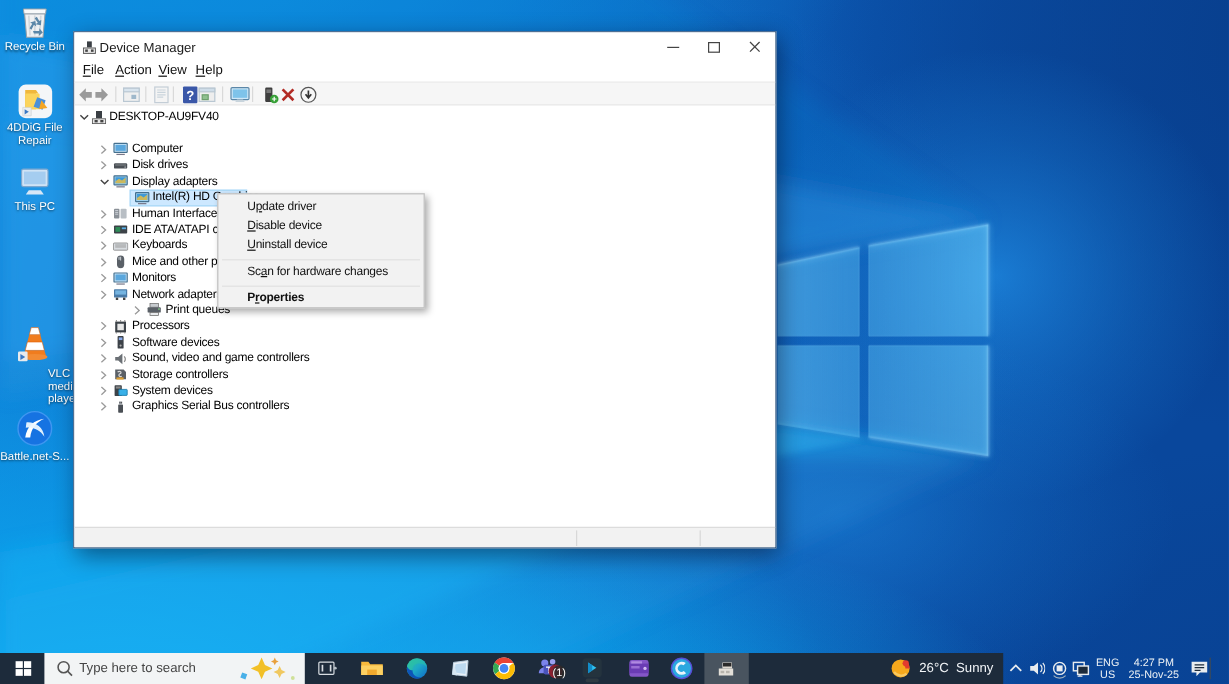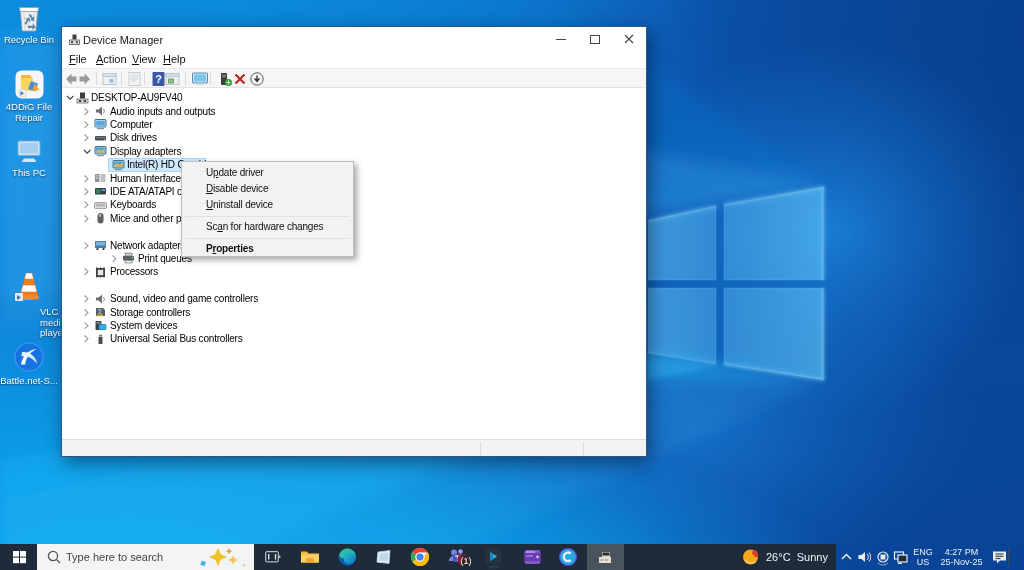--- a/index.html
+++ b/index.html
@@ -261,30 +261,20 @@
             <path d="M2 5 L5.2 8.2 L8.4 5" stroke="#444" stroke-width="1.2" fill="none"></path>
           </svg>
           <svg class="ti" style="left:14px;" width="13" height="12" viewBox="0 0 13 12">
             <rect x="4" y="0.5" width="5" height="6" fill="#3a3f44"></rect>
             <rect x="1" y="7" width="11" height="4" fill="#e8e8e8" stroke="#555" stroke-width="0.7"></rect>
             <rect x="2.8" y="8" width="2.6" height="2" fill="#444"></rect>
             <rect x="7.6" y="8" width="2.6" height="2" fill="#444"></rect>
           </svg>
           <span class="lbl" style="left:29px;">DESKTOP-AU9FV40</span>
         </div>
-<div class="trow" style="top:16.5px;">
-          <svg class="ch" style="left:20px;" width="8" height="13" viewBox="0 0 8 13">
-            <path d="M2.5 3.5 L6 6.7 L2.5 9.9" stroke="#9a9a9a" stroke-width="1.1" fill="none"></path>
-          </svg>
-          <svg class="ti" style="left:32px;" width="13" height="12" viewBox="0 0 13 12">
-            <path d="M2 4.5 h2.5 L8 1.5 v9 L4.5 7.5 H2 Z" fill="#6b7075"></path>
-            <path d="M9.5 4 a3.5 3.5 0 0 1 0 4.5" stroke="#888" fill="none"></path>
-          </svg>
-          <span class="lbl" style="left:48px;">Audio inputs and outputs</span>
-        </div>
 <div class="trow" style="top:29.9px;">
           <svg class="ch" style="left:20px;" width="8" height="13" viewBox="0 0 8 13">
             <path d="M2.5 3.5 L6 6.7 L2.5 9.9" stroke="#9a9a9a" stroke-width="1.1" fill="none"></path>
           </svg>
           <svg class="ti" style="left:32px;" width="13" height="12" viewBox="0 0 13 12">
             <rect x="1" y="1.5" width="11" height="7.5" rx="0.5" fill="#cbe6f8" stroke="#44708f" stroke-width="1"></rect>
             <rect x="2.2" y="2.7" width="8.6" height="5" fill="#5aa7dd"></rect>
             <rect x="3" y="10.2" width="7" height="1" fill="#778"></rect>
           </svg>
           <span class="lbl" style="left:48px;">Computer</span>
@@ -357,20 +347,31 @@
           <svg class="ch" style="left:20px;" width="8" height="13" viewBox="0 0 8 13">
             <path d="M2.5 3.5 L6 6.7 L2.5 9.9" stroke="#9a9a9a" stroke-width="1.1" fill="none"></path>
           </svg>
           <svg class="ti" style="left:32px;" width="13" height="12" viewBox="0 0 13 12">
             <rect x="3.5" y="1" width="6" height="10.5" rx="3" fill="#5a6067"></rect>
             <path d="M6.5 2 v3" stroke="#c8cdd2" stroke-width="0.9"></path>
             <rect x="4.5" y="2" width="1.6" height="2.5" fill="#9aa0a7"></rect>
           </svg>
           <span class="lbl" style="left:48px;">Mice and other pointing devices</span>
         </div>
+<div class="trow" style="top:137.1px;">
+          <svg class="ch" style="left:20px;" width="8" height="13" viewBox="0 0 8 13">
+            <path d="M2.5 3.5 L6 6.7 L2.5 9.9" stroke="#9a9a9a" stroke-width="1.1" fill="none"></path>
+          </svg>
+          <svg class="ti" style="left:32px;" width="13" height="12" viewBox="0 0 13 12">
+            <rect x="1" y="1.5" width="11" height="7.5" rx="0.5" fill="#cbe6f8" stroke="#44708f" stroke-width="1"></rect>
+            <rect x="2.2" y="2.7" width="8.6" height="5" fill="#5aa7dd"></rect>
+            <rect x="3" y="10.2" width="7" height="1" fill="#778"></rect>
+          </svg>
+          <span class="lbl" style="left:48px;">Monitors</span>
+        </div>
 <div class="trow" style="top:150.5px;">
           <svg class="ch" style="left:20px;" width="8" height="13" viewBox="0 0 8 13">
             <path d="M2.5 3.5 L6 6.7 L2.5 9.9" stroke="#9a9a9a" stroke-width="1.1" fill="none"></path>
           </svg>
           <svg class="ti" style="left:32px;" width="13" height="12" viewBox="0 0 13 12">
             <rect x="1" y="2" width="11" height="7" rx="0.6" fill="#4a7ba8"></rect>
             <rect x="2" y="3" width="9" height="3.5" fill="#76b4e0"></rect>
             <rect x="2.5" y="9" width="2" height="2" fill="#444"></rect>
             <rect x="8.5" y="9" width="2" height="2" fill="#444"></rect>
           </svg>
@@ -392,20 +393,31 @@
           <svg class="ch" style="left:20px;" width="8" height="13" viewBox="0 0 8 13">
             <path d="M2.5 3.5 L6 6.7 L2.5 9.9" stroke="#9a9a9a" stroke-width="1.1" fill="none"></path>
           </svg>
           <svg class="ti" style="left:32px;" width="13" height="12" viewBox="0 0 13 12">
             <rect x="2" y="2" width="9" height="9" fill="#3c4248"></rect>
             <rect x="3.8" y="3.8" width="5.4" height="5.4" fill="#e8e8e8"></rect>
             <path d="M3 0.8 v1.2 M6.5 0.8 v1.2 M10 0.8 v1.2 M3 11 v1.2 M6.5 11 v1.2 M10 11 v1.2" stroke="#666" stroke-width="0.9"></path>
           </svg>
           <span class="lbl" style="left:48px;">Processors</span>
         </div>
+<div class="trow" style="top:190.7px;">
+          <svg class="ch" style="left:20px;" width="8" height="13" viewBox="0 0 8 13">
+            <path d="M2.5 3.5 L6 6.7 L2.5 9.9" stroke="#9a9a9a" stroke-width="1.1" fill="none"></path>
+          </svg>
+          <svg class="ti" style="left:32px;" width="13" height="12" viewBox="0 0 13 12">
+            <rect x="4" y="1" width="5" height="10.5" rx="0.8" fill="#3c4248"></rect>
+            <rect x="5" y="2.2" width="3" height="2.2" fill="#8ae"></rect>
+            <circle cx="6.5" cy="9" r="0.9" fill="#aaa"></circle>
+          </svg>
+          <span class="lbl" style="left:48px;">Software devices</span>
+        </div>
 <div class="trow" style="top:204.1px;">
           <svg class="ch" style="left:20px;" width="8" height="13" viewBox="0 0 8 13">
             <path d="M2.5 3.5 L6 6.7 L2.5 9.9" stroke="#9a9a9a" stroke-width="1.1" fill="none"></path>
           </svg>
           <svg class="ti" style="left:32px;" width="13" height="12" viewBox="0 0 13 12">
             <path d="M2 4.5 h2.5 L8 1.5 v9 L4.5 7.5 H2 Z" fill="#6b7075"></path>
             <path d="M9.5 4 a3.5 3.5 0 0 1 0 4.5" stroke="#888" fill="none"></path>
           </svg>
           <span class="lbl" style="left:48px;">Sound, video and game controllers</span>
         </div>
@@ -434,21 +446,21 @@
 <div class="trow" style="top:244.3px;">
           <svg class="ch" style="left:20px;" width="8" height="13" viewBox="0 0 8 13">
             <path d="M2.5 3.5 L6 6.7 L2.5 9.9" stroke="#9a9a9a" stroke-width="1.1" fill="none"></path>
           </svg>
           <svg class="ti" style="left:32px;" width="13" height="12" viewBox="0 0 13 12">
             <rect x="4.5" y="4" width="4" height="7" rx="0.6" fill="#4a4f55"></rect>
             <rect x="5.2" y="1.5" width="2.6" height="2.5" fill="#9aa0a6"></rect>
             <rect x="5.6" y="2" width="0.7" height="1" fill="#444"></rect>
             <rect x="7" y="2" width="0.7" height="1" fill="#444"></rect>
           </svg>
-          <span class="lbl" style="left:48px;">Universal Serial Bus controllers</span>
+          <span class="lbl" style="left:48px;">Graphics Serial Bus controllers</span>
         </div>
 
   </div>
   <div id="statusbar">
     <div class="ssep" style="left:418px;"></div>
     <div class="ssep" style="left:521px;"></div>
   </div>
 </div>
 
 <div id="ctx">

